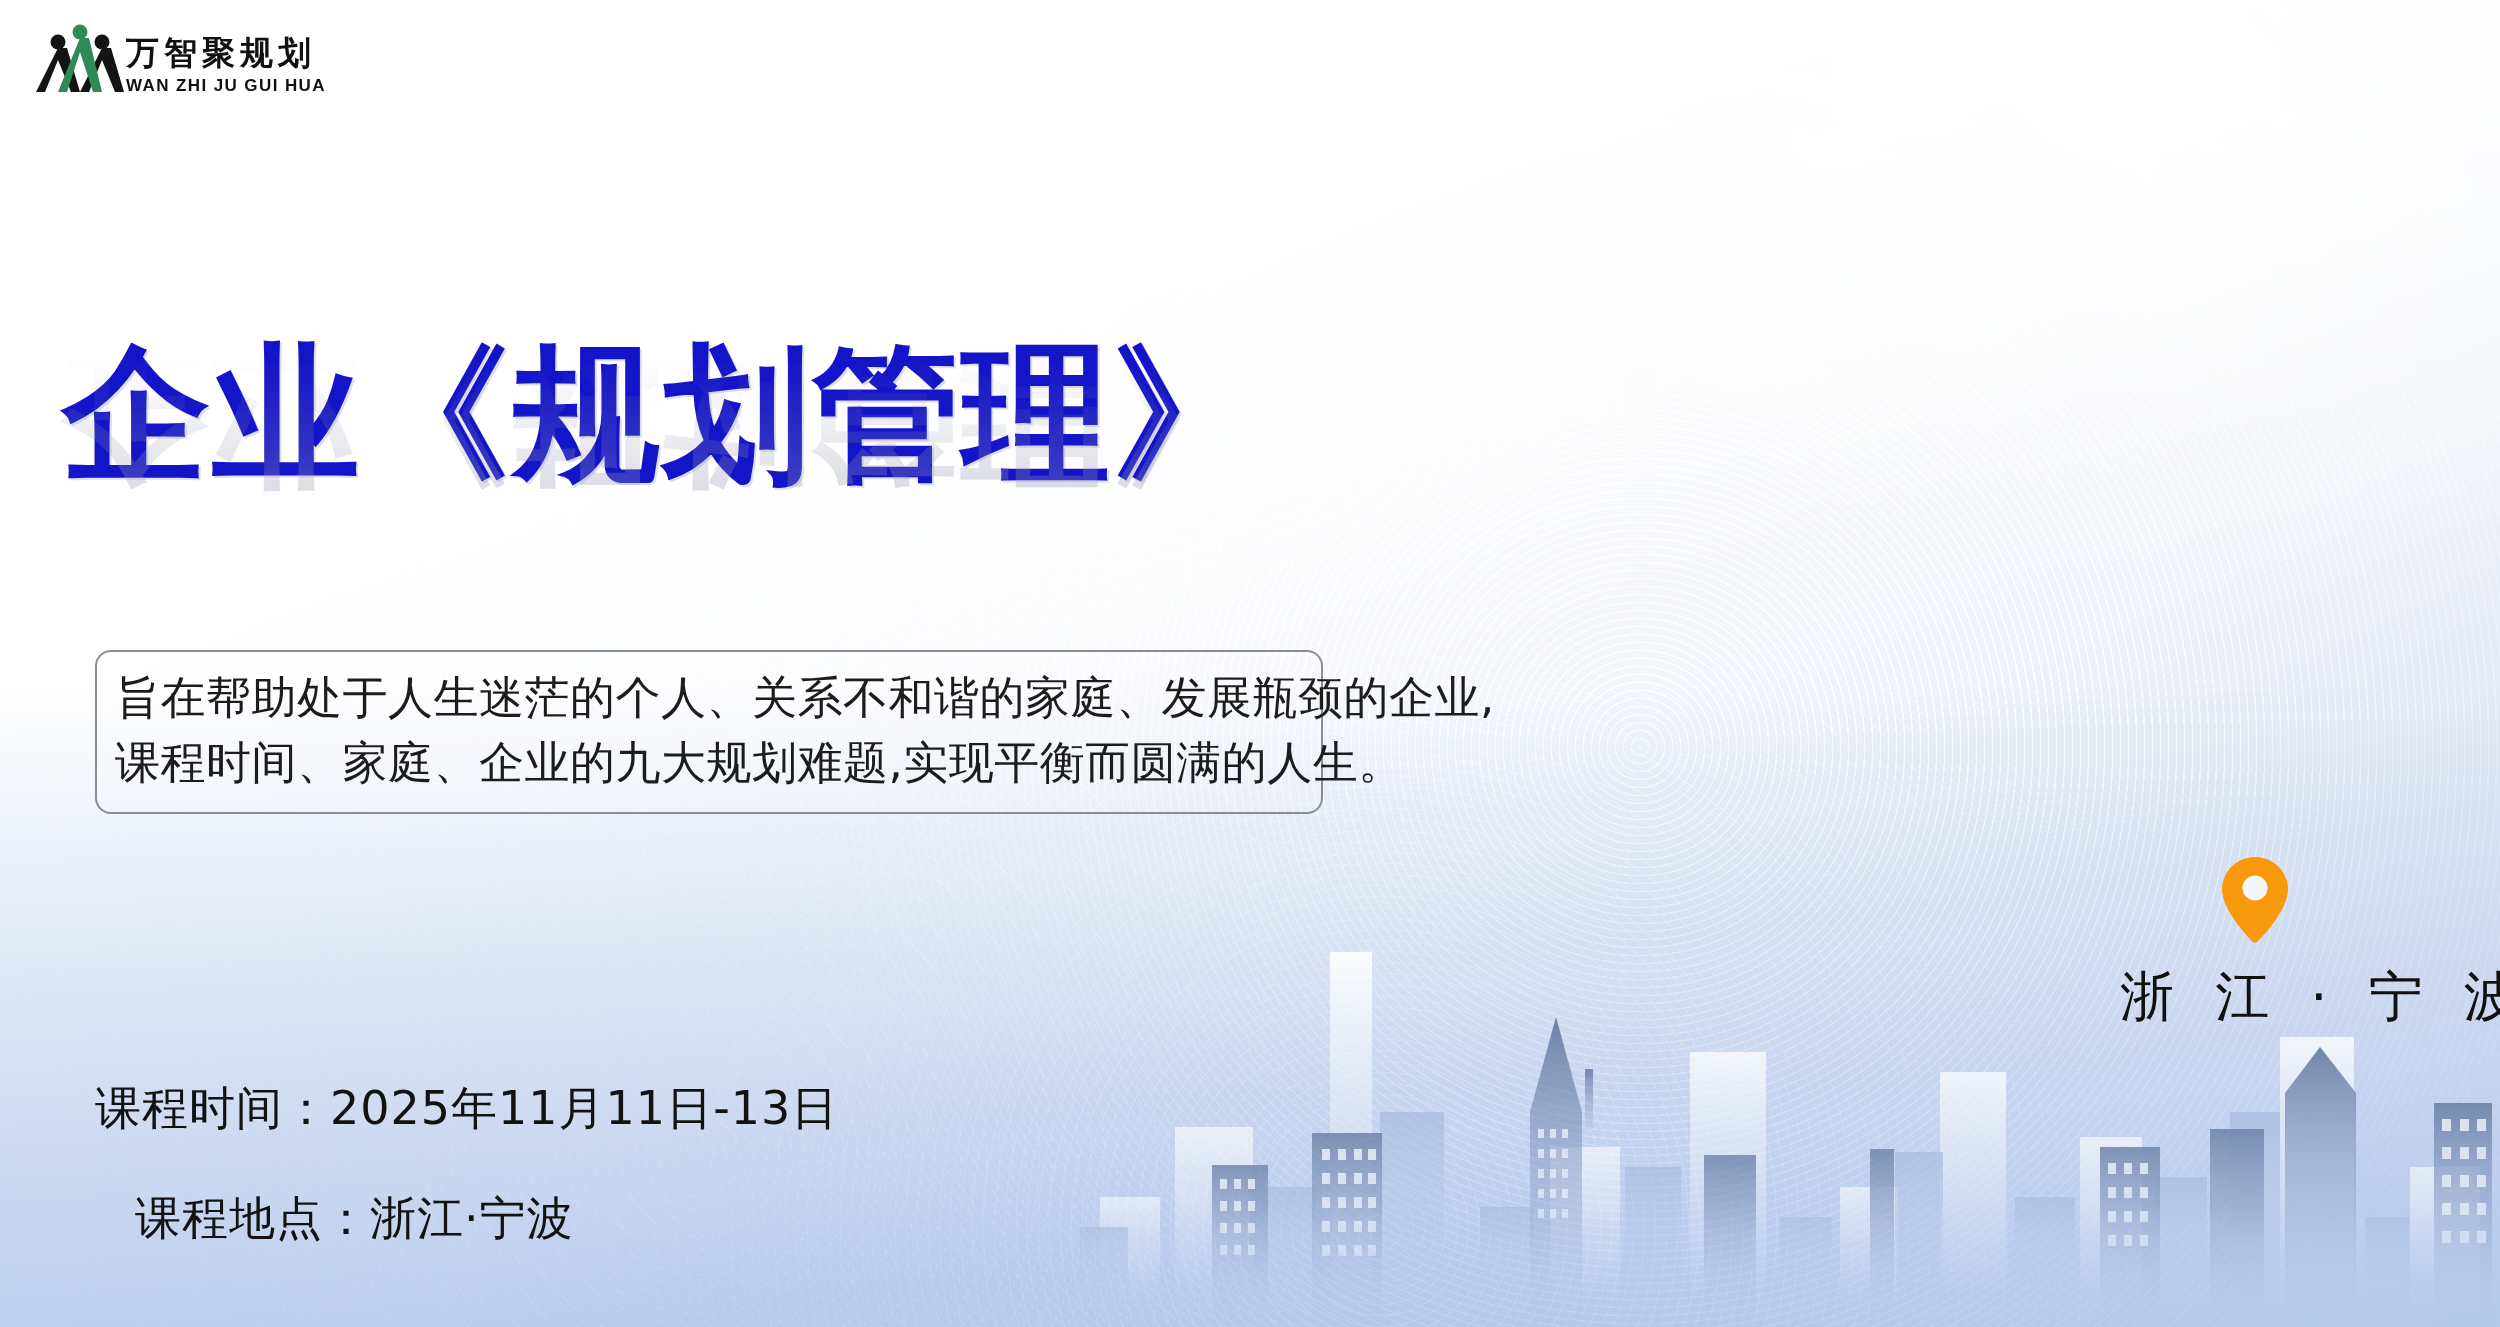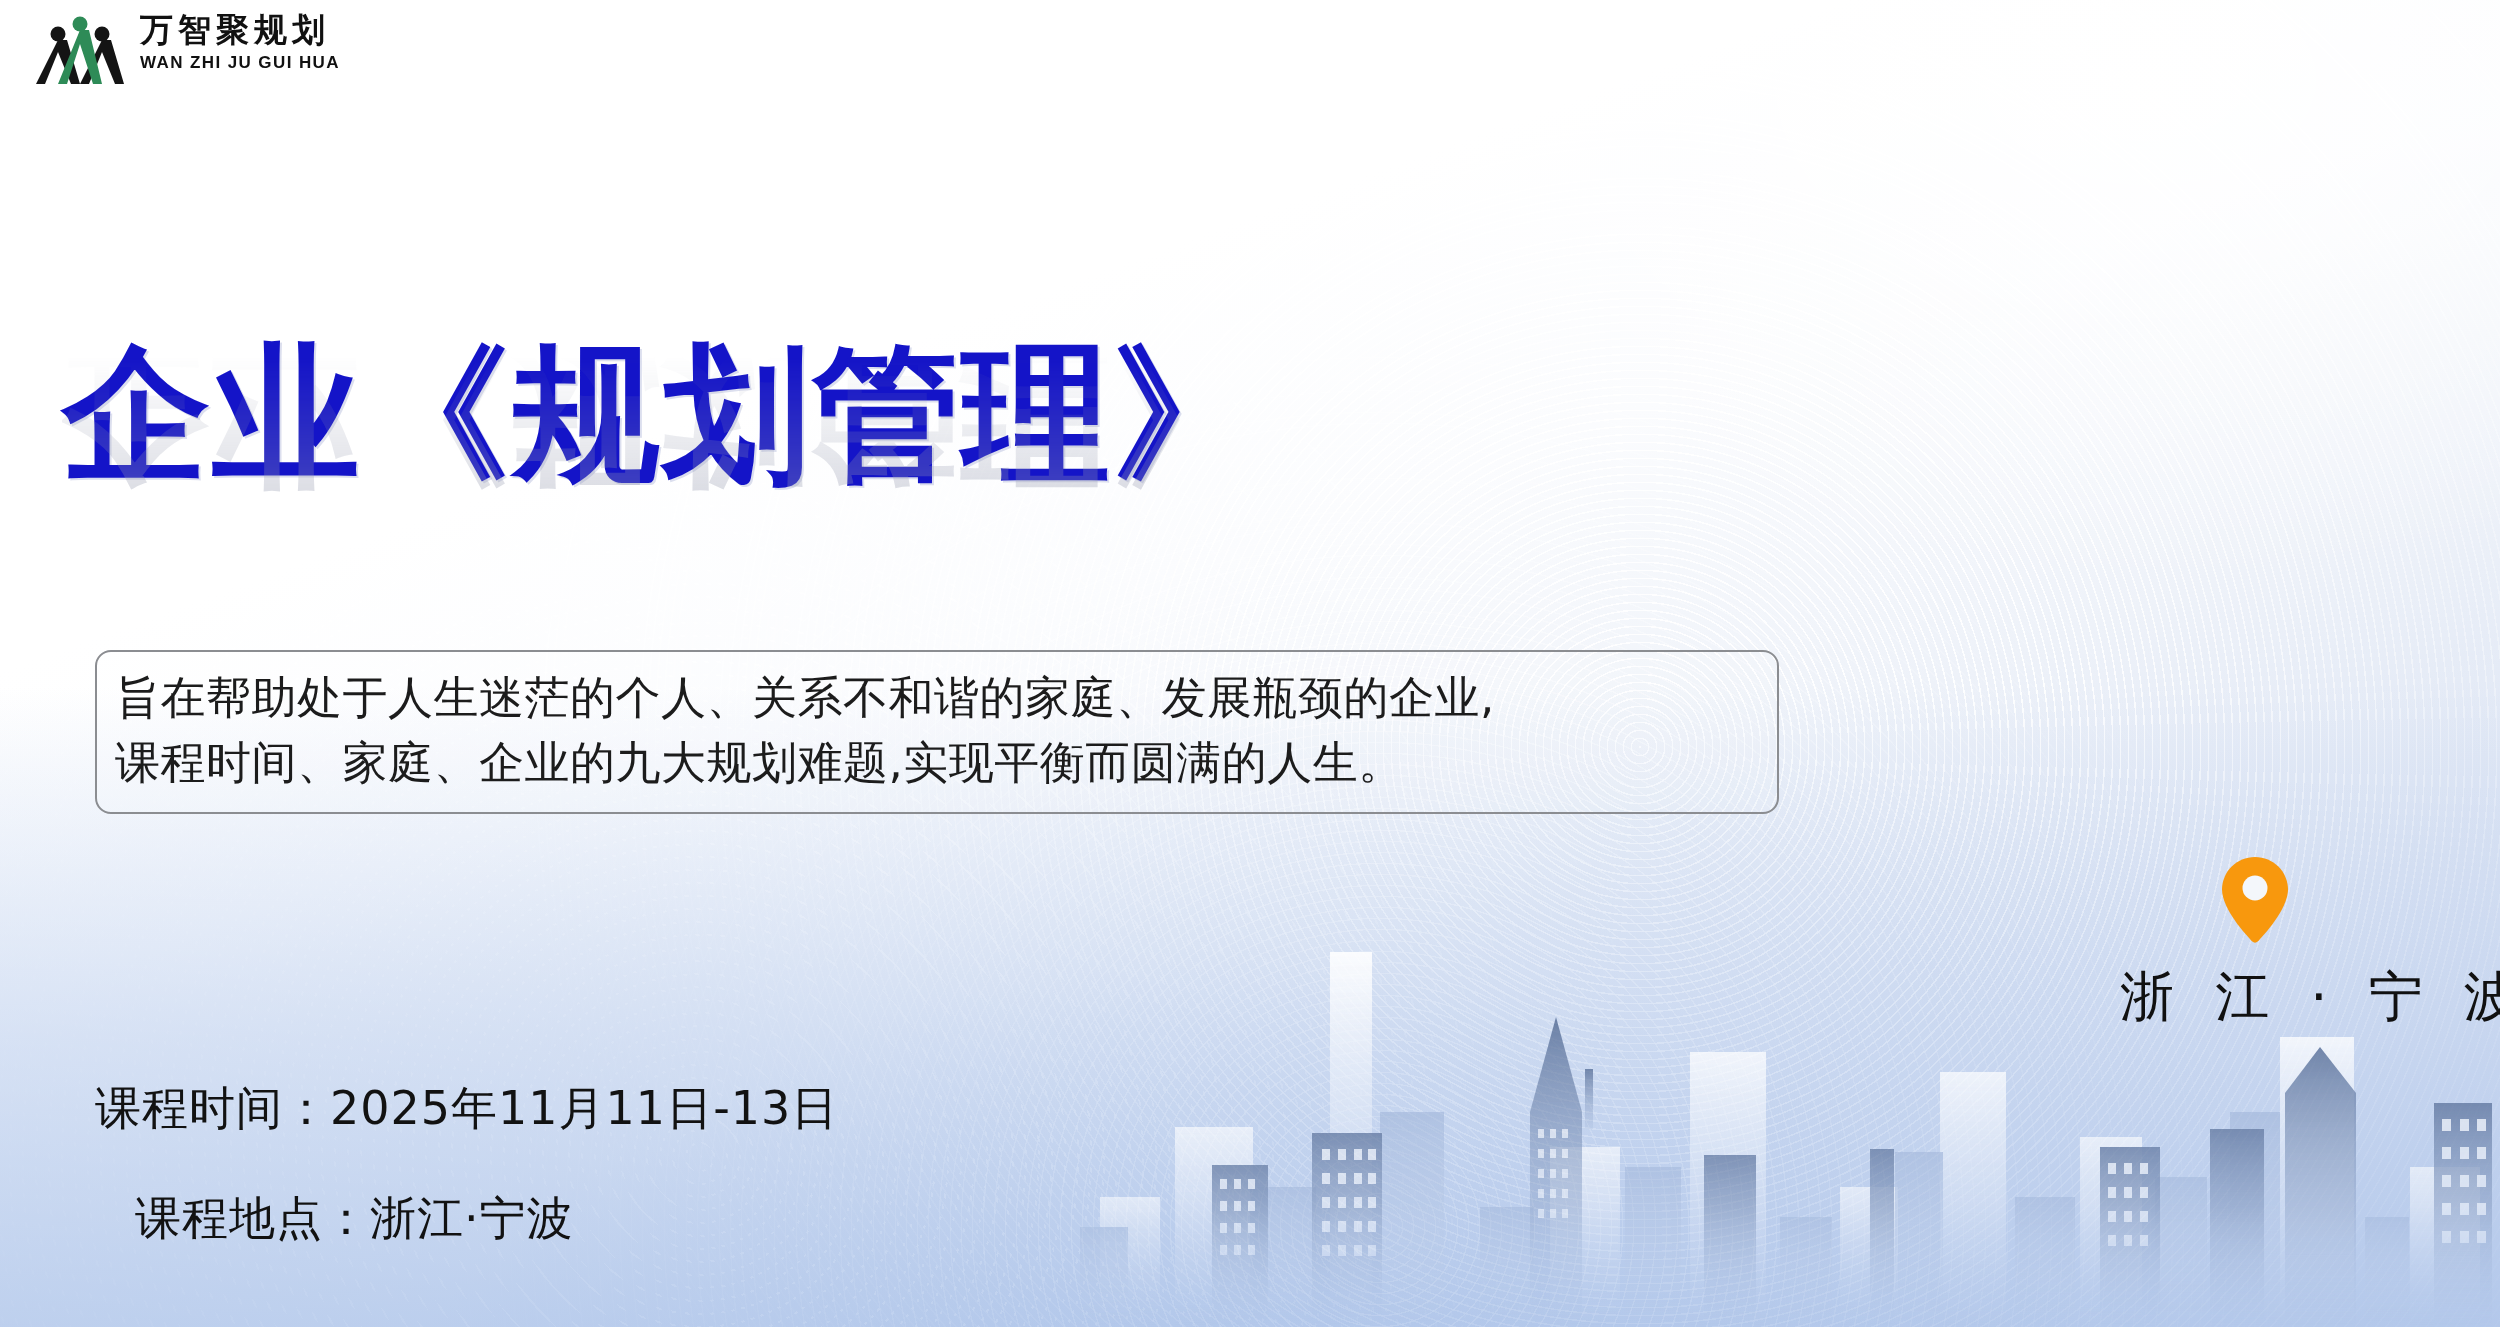--- a/index.html
+++ b/index.html
@@ -68,21 +68,21 @@
     pointer-events:none;
   }
   .bg-bottom-tint{
     position:absolute;left:0;right:0;bottom:0;height:640px;
     background:linear-gradient(to bottom, rgba(198,214,241,0) 0%, rgba(186,205,237,.55) 55%, rgba(170,194,233,.72) 100%);
     pointer-events:none;
   }
   .skyline{position:absolute;right:0;bottom:0;width:1420px;height:430px;pointer-events:none;}
 
   
-  .logo{position:absolute;left:34px;top:14px;display:flex;align-items:flex-start;gap:14px;}
+  .logo{position:absolute;left:34px;top:22px;display:flex;align-items:flex-end;}
   .logo-mark{width:92px;height:72px;flex:0 0 auto;}
   .logo-text{display:flex;flex-direction:column;line-height:1;}
   .logo-cn{
     font-family:"Liberation Serif","DejaVu Serif",serif;
     font-size:33px;font-weight:700;color:#111;letter-spacing:5px;
   }
   .logo-en{
     font-size:17px;font-weight:700;color:#111;letter-spacing:1.4px;margin-top:7px;
   }
 
@@ -102,21 +102,21 @@
     transform:scaleY(-1);
     transform-origin:top center;
     margin-top:4px;
     mask-image:linear-gradient(to top, rgba(0,0,0,0) 8%, rgba(0,0,0,.55) 78%, rgba(0,0,0,.75) 100%);
     -webkit-mask-image:linear-gradient(to top, rgba(0,0,0,0) 8%, rgba(0,0,0,.55) 78%, rgba(0,0,0,.75) 100%);
     pointer-events:none;
   }
 
   
   .desc-box{
-    position:absolute;left:95px;top:650px;width:1684px;
+    position:absolute;left:95px;top:650px;width:1228px;
     border:2px solid #8b8d91;border-radius:16px;
     padding:14px 24px 16px 18px;
     background:rgba(255,255,255,.10);
   }
   .desc-line{
     font-family:"DejaVu Sans","Liberation Sans",sans-serif;
     font-size:45px;line-height:1.44;color:#1c1c1c;letter-spacing:.5px;
     white-space:nowrap;
   }
 

